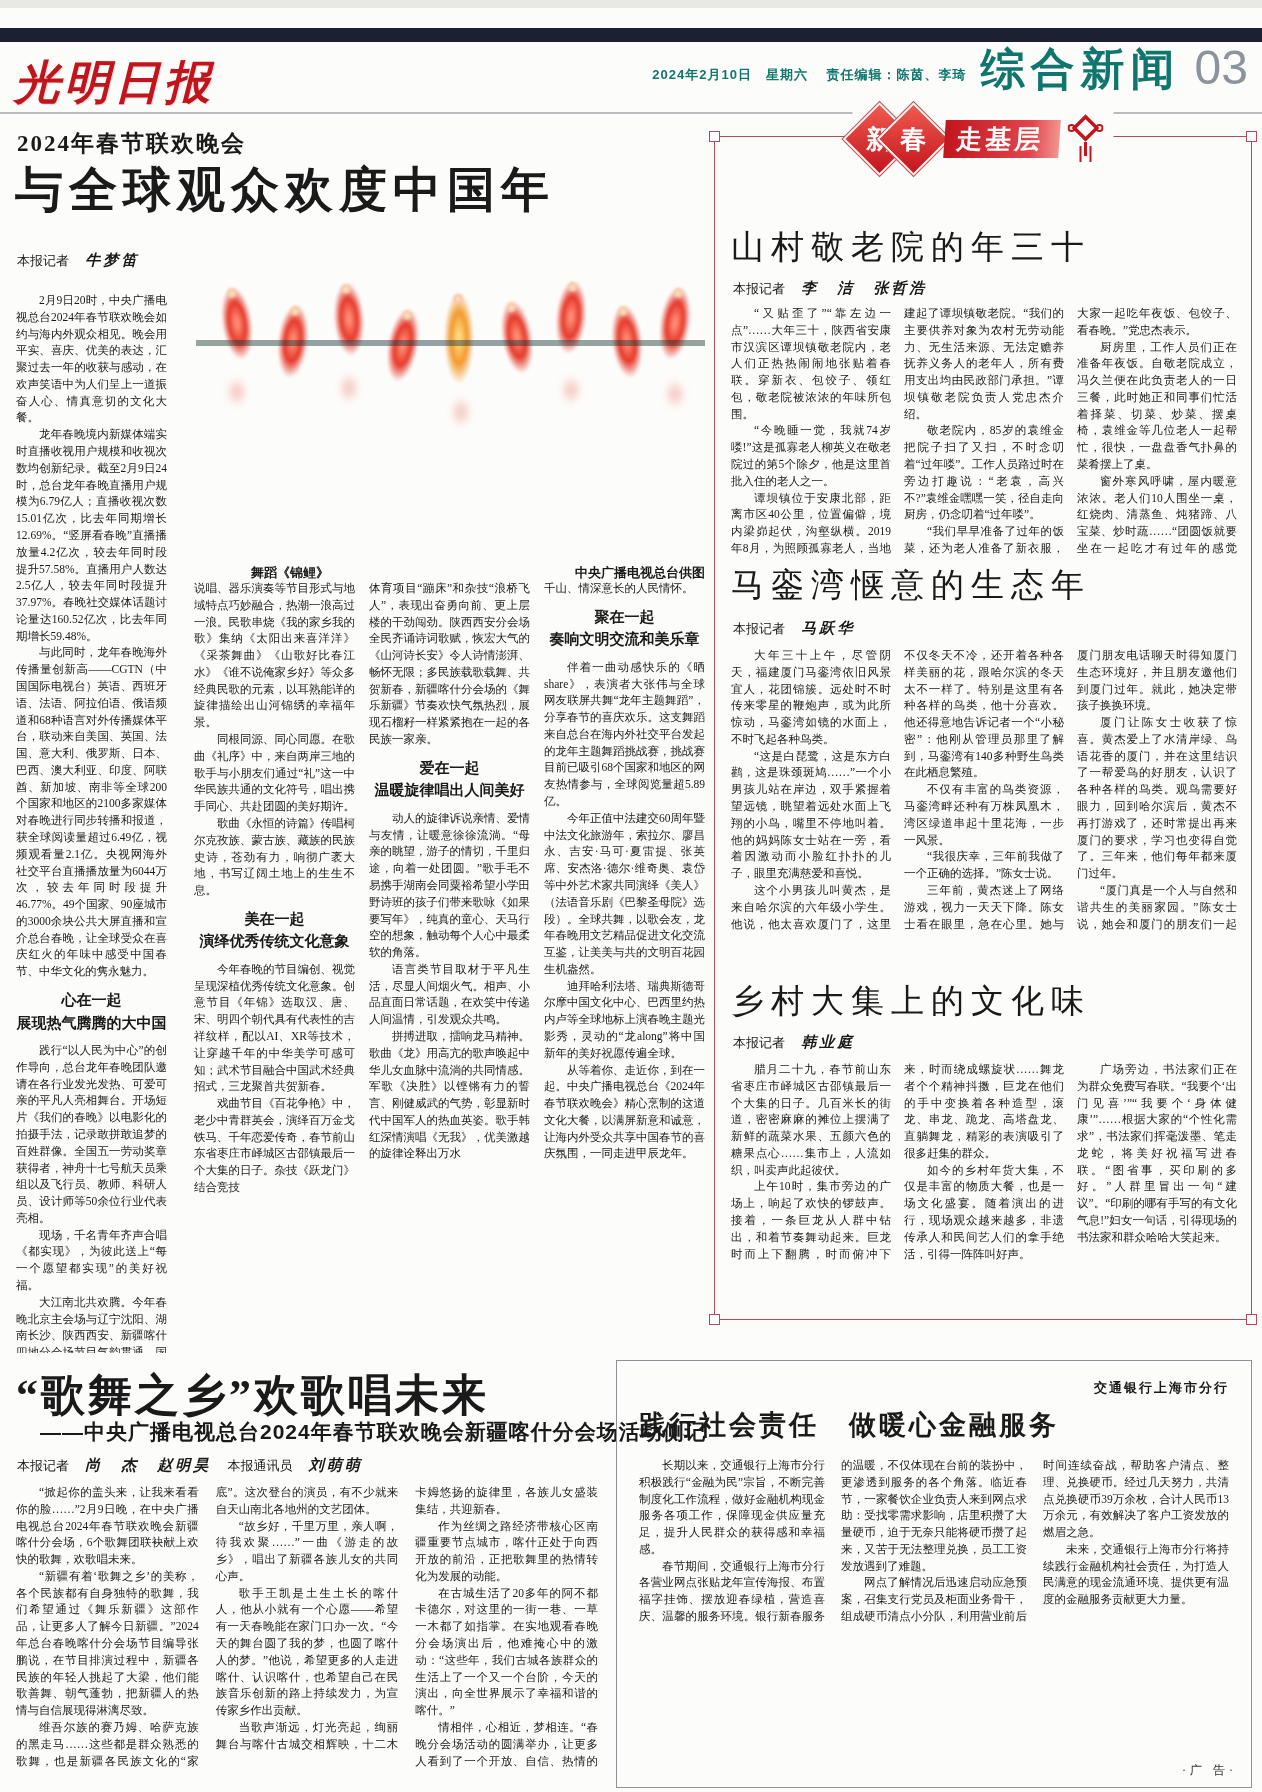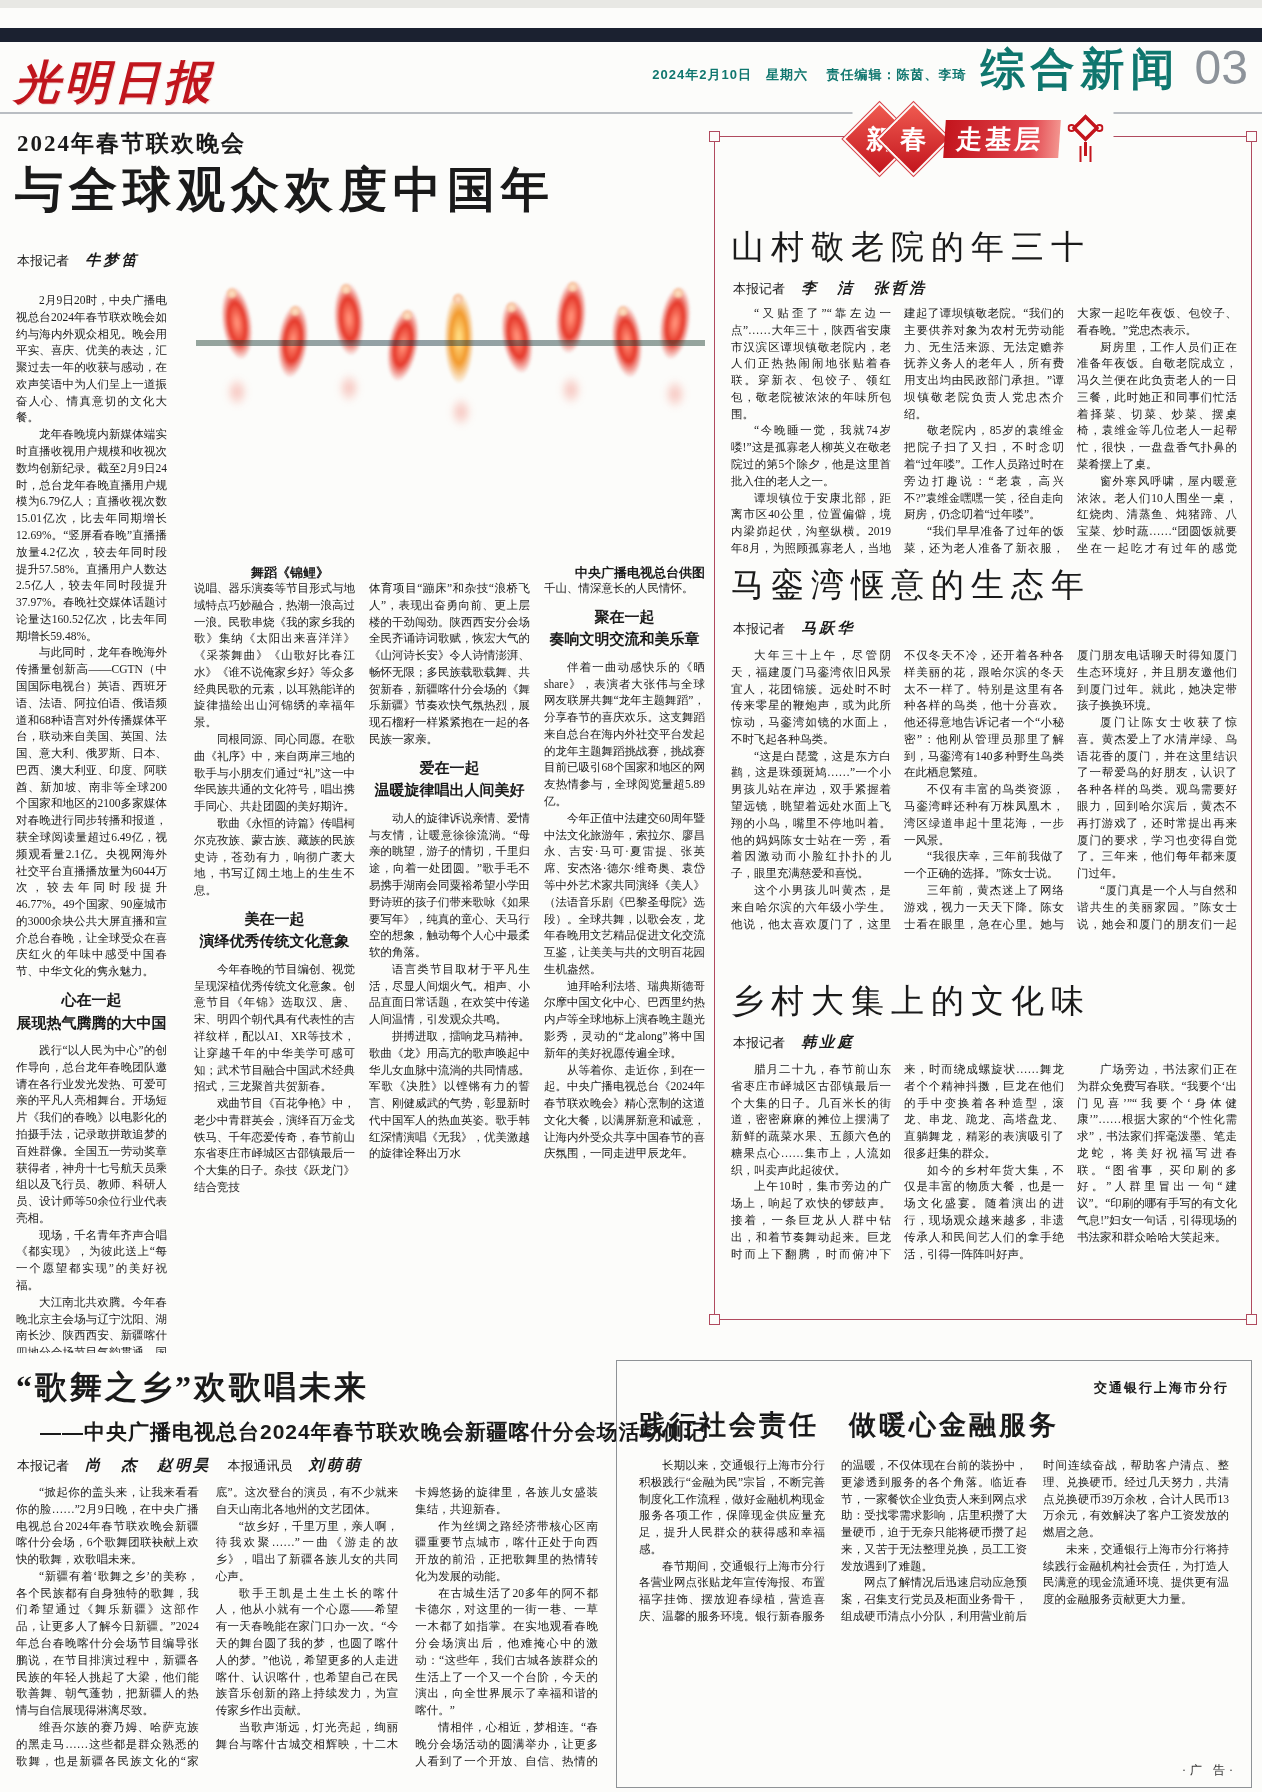--- a/index.html
+++ b/index.html
@@ -84,21 +84,21 @@
   .fa-head { position:absolute; left:16px; font-size:33px; font-weight:400; letter-spacing:7px;
              font-family:"Liberation Serif",serif; }
   .fa-byline { position:absolute; left:18px; font-size:13px; }
   .fa-body { position:absolute; left:16px; width:506px; column-gap:13px; column-count:3;
              font-size:11.5px; line-height:1.46; overflow:hidden; }
   #a1-head { top:88px; }  #a1-byline { top:142px; }  #a1-body { top:168px; height:252px; }
   #a2-head { top:426px; } #a2-byline { top:482px; }  #a2-body { top:510px; height:298px; }
   #a3-head { top:842px; } #a3-byline { top:896px; }  #a3-body { top:924px; height:250px; }
 
   
-  .bl-head { position:absolute; left:16px; top:1358px; font-size:32px; font-weight:900;
+  .bl-head { position:absolute; left:16px; top:1358px; font-size:44px; font-weight:900;
              letter-spacing:3px; font-family:"Liberation Serif",serif; }
   .bl-sub { position:absolute; left:40px; top:1410px; font-size:21px; font-weight:700;
             font-family:"Liberation Sans",sans-serif; letter-spacing:1px; }
   .bl-byline { position:absolute; left:17px; top:1448px; font-size:13px; }
   .bl-body { position:absolute; left:16px; top:1476px; width:582px; height:302px;
              column-count:3; column-gap:17px; font-size:11.5px; line-height:1.46; overflow:hidden; }
 
   
   .ad-box { position:absolute; left:616px; top:1352px; width:636px; height:428px;
             border:1.5px solid #8e9296; padding:18px 22px; }

